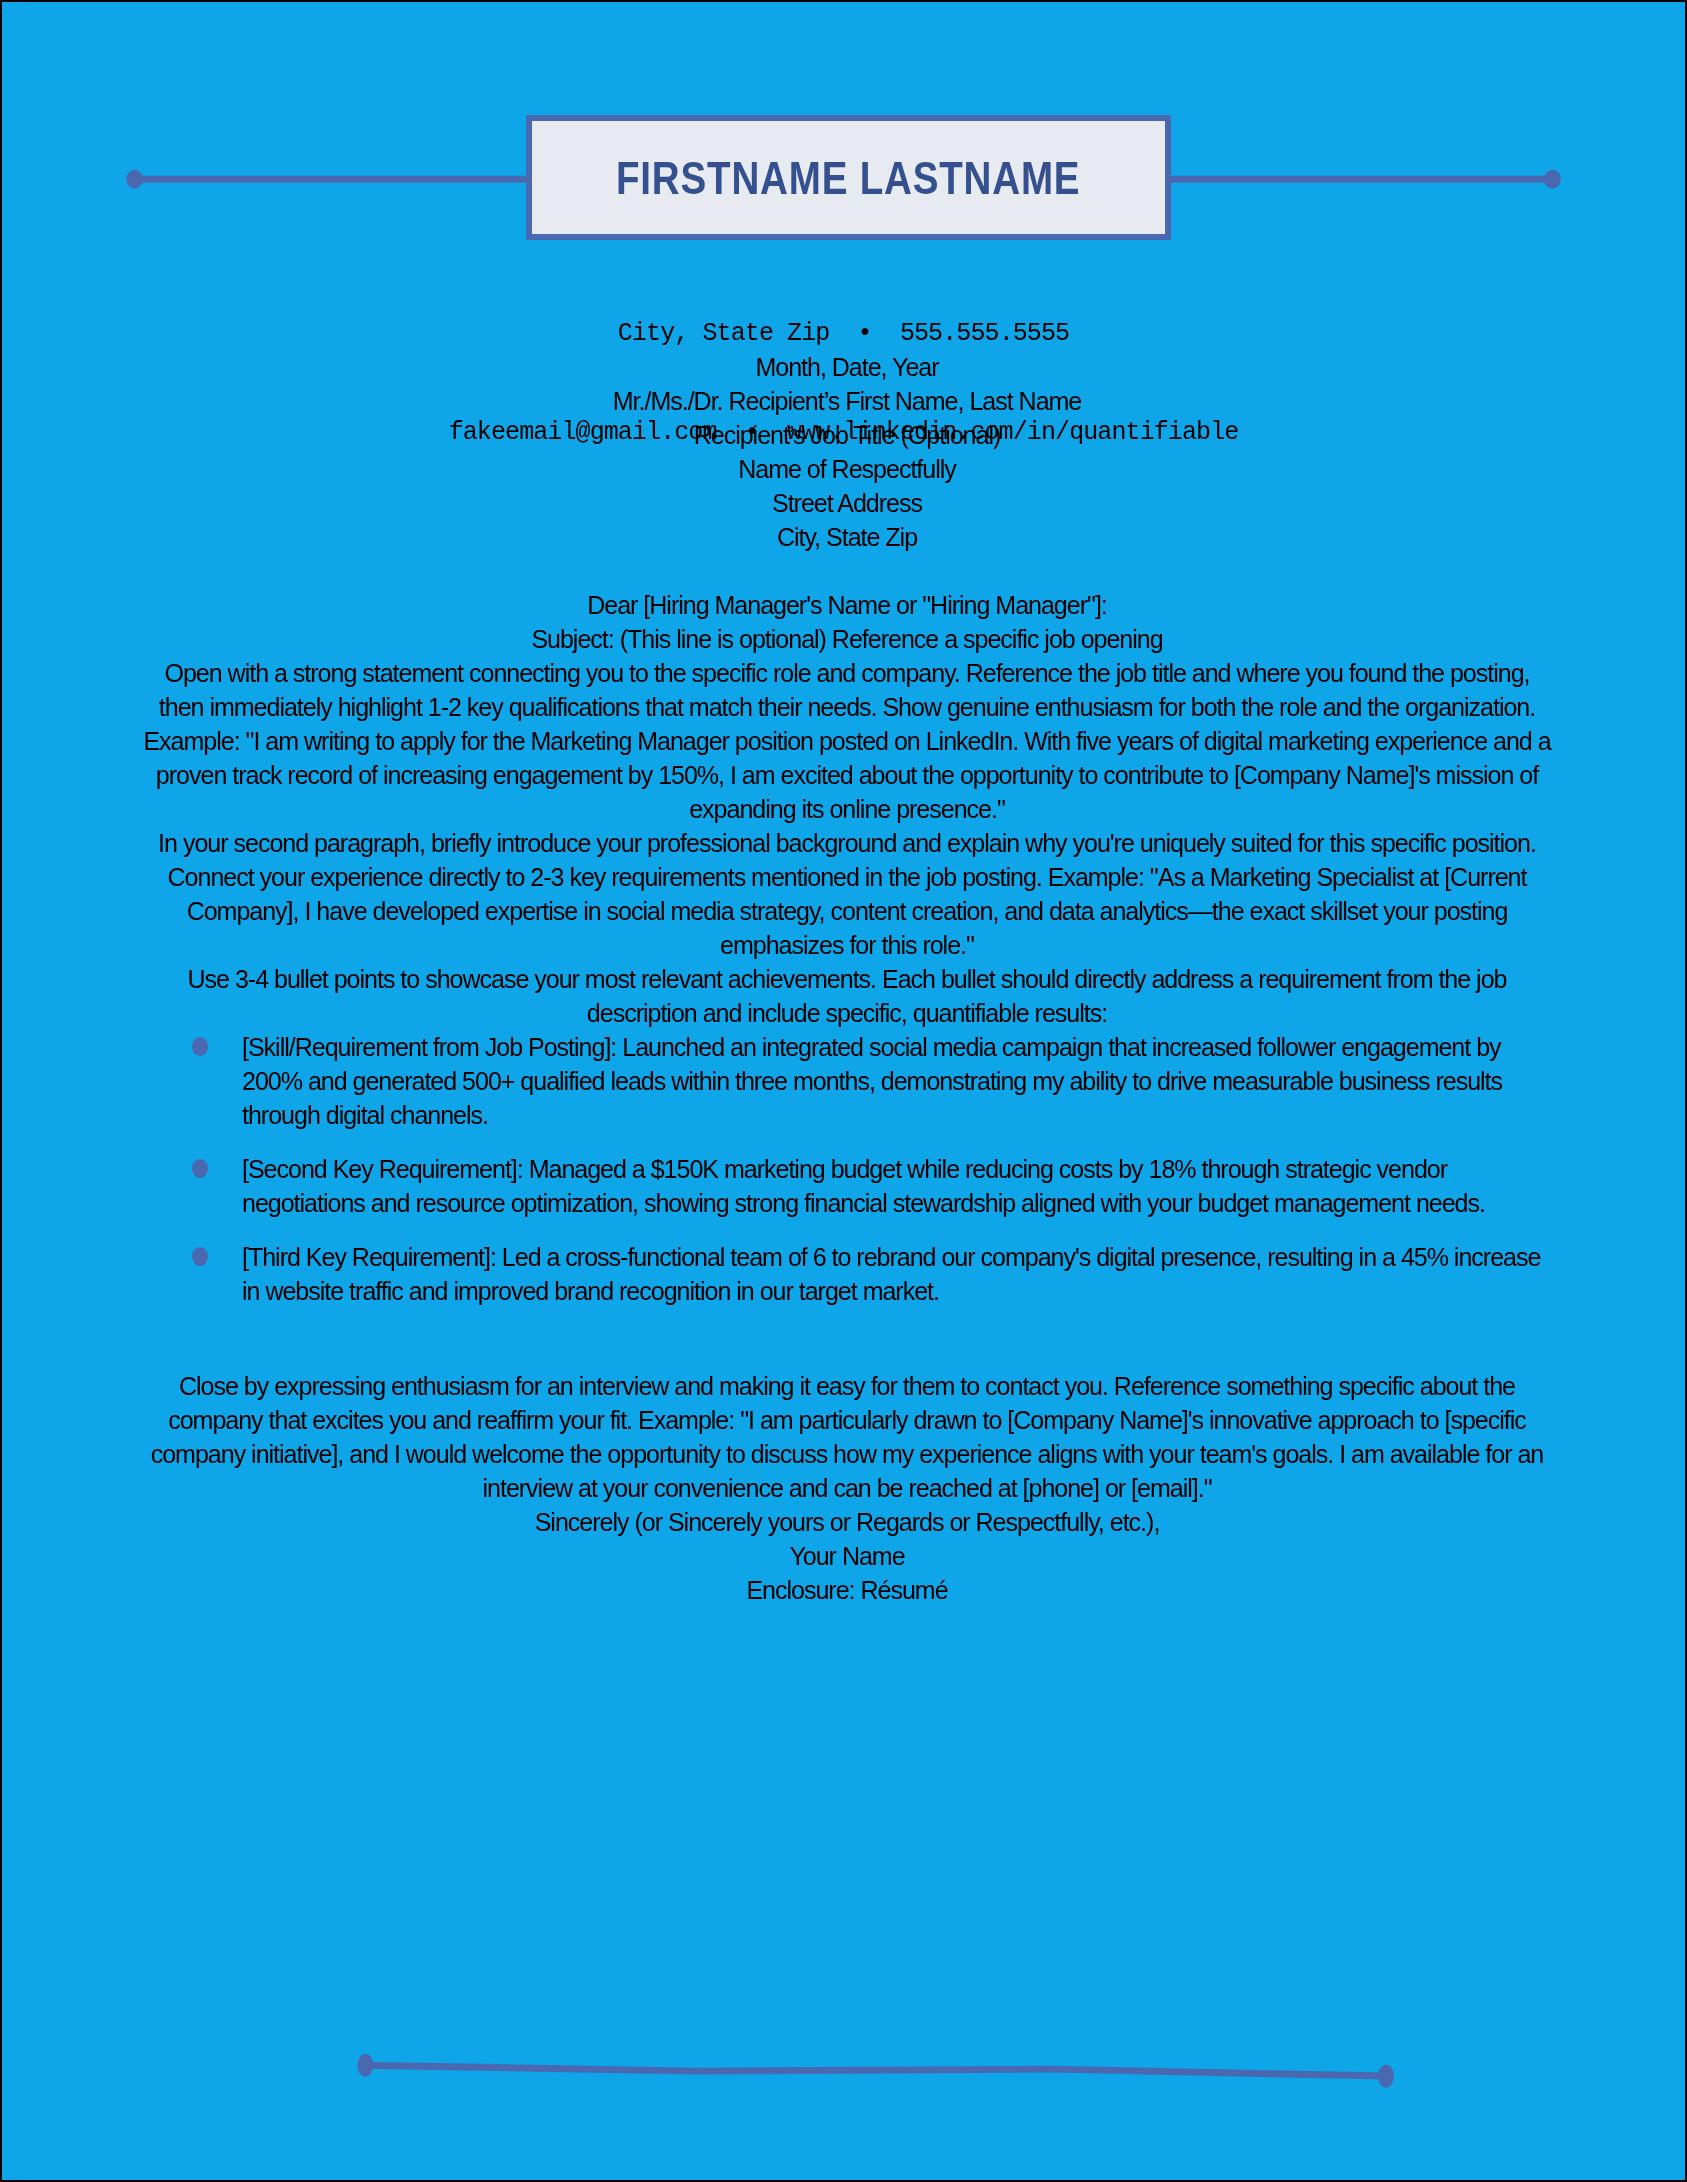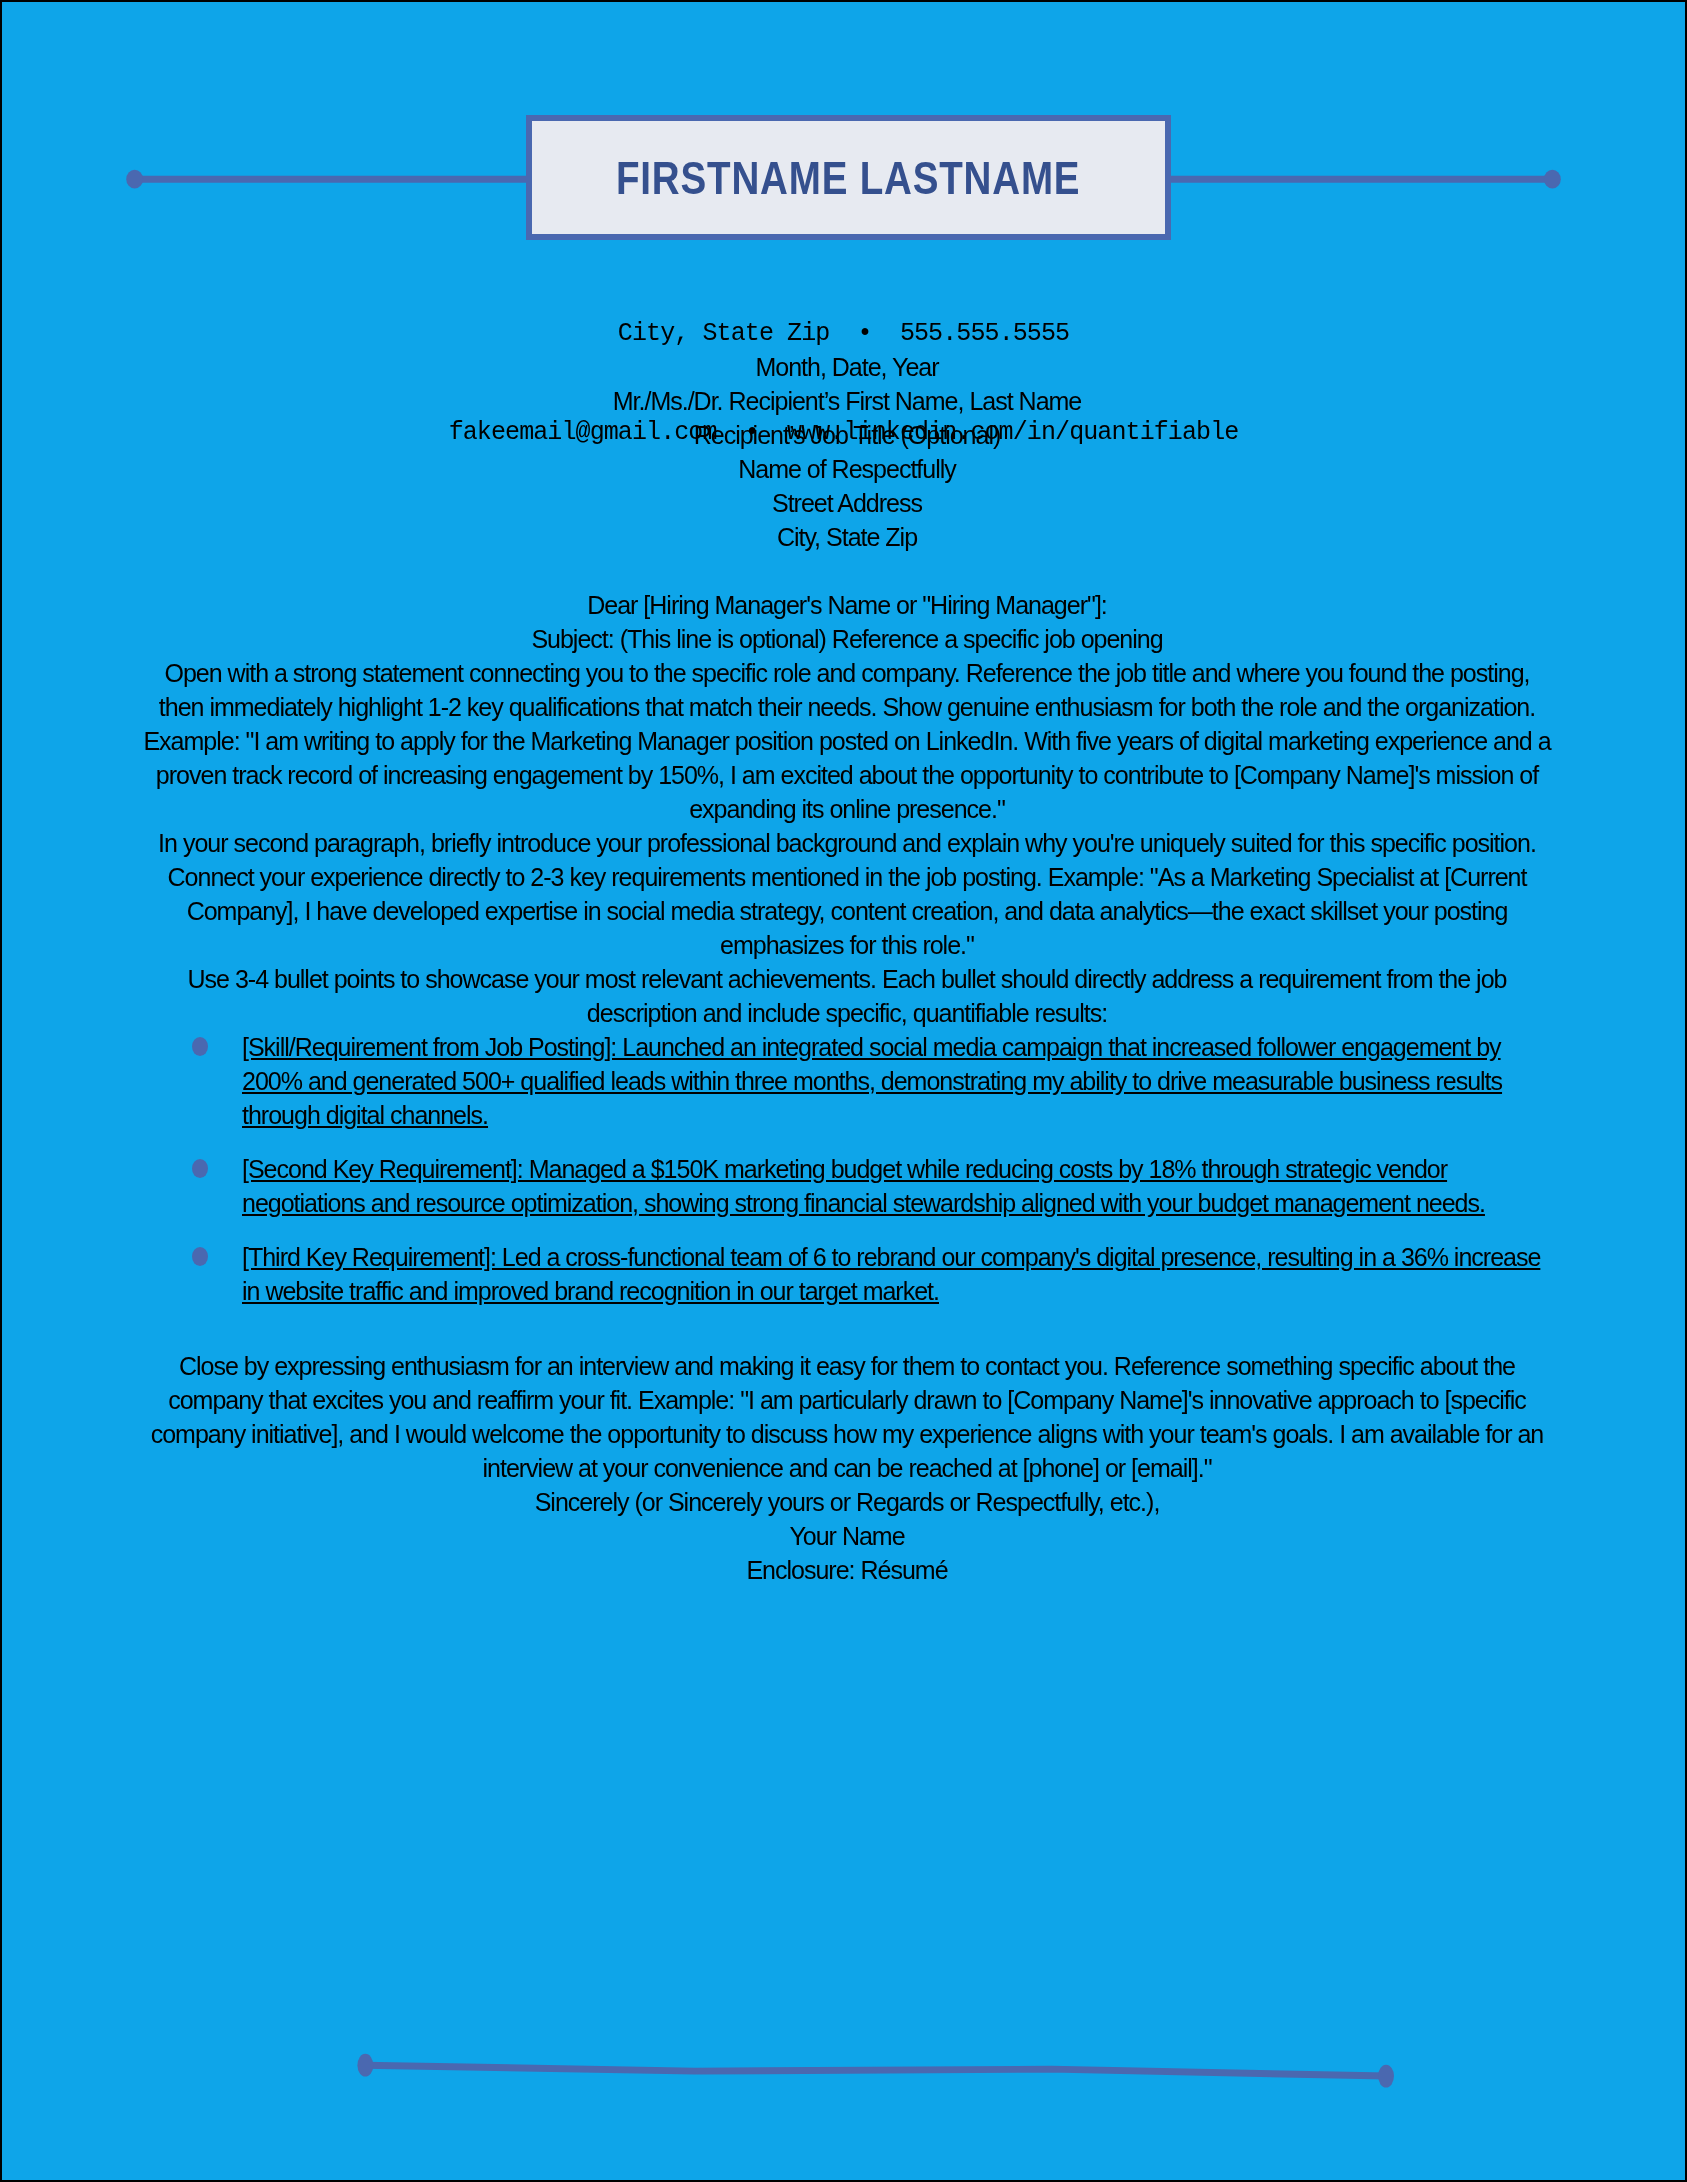--- a/index.html
+++ b/index.html
@@ -78,23 +78,22 @@
 
   .date-line      { margin: 0 0 67px 0; }
   .recipient      { margin: 0 0 34px 0; }
   .salutation     { margin: 0 0 34px 0; }
   .subject-line   { margin: 0 0 34px 0; }
   .para           { margin: 0 0 34px 0; }
   .bullets-intro  { margin: 0 0 40px 0; }
 
   ul.bullet-list {
     list-style: none;
-    margin: 0 0 41px 0;
+    margin: 0 0 61px 0;
     padding: 0;
-    text-decoration: underline;
   }
   ul.bullet-list li {
     position: relative;
     padding-left: 100px;
     margin: 0 0 20px 0;
   }
   ul.bullet-list li:last-child { margin-bottom: 0; }
   .bullet-dot {
     position: absolute;
     left: 50px;
@@ -159,21 +158,21 @@
       <li>
         <span class="bullet-dot"></span>
         <span>[Skill/Requirement from Job Posting]: Launched an integrated social media campaign that increased follower engagement by 200% and generated 500+ qualified leads within three months, demonstrating my ability to drive measurable business results through digital channels.</span>
       </li>
       <li>
         <span class="bullet-dot"></span>
         <span>[Second Key Requirement]: Managed a $150K marketing budget while reducing costs by 18% through strategic vendor negotiations and resource optimization, showing strong financial stewardship aligned with your budget management needs.</span>
       </li>
       <li>
         <span class="bullet-dot"></span>
-        <span>[Third Key Requirement]: Led a cross-functional team of 6 to rebrand our company's digital presence, resulting in a 36% increase in website traffic and improved brand recognition in our target market.</span>
+        <span>[Third Key Requirement]: Led a cross-functional team of 6 to rebrand our company's digital presence, resulting in a 45% increase in website traffic and improved brand recognition in our target market.</span>
       </li>
     </ul>
 
     <p class="closing">Close by expressing enthusiasm for an interview and making it easy for them to contact you. Reference something specific about the company that excites you and reaffirm your fit. Example: "I am particularly drawn to [Company Name]'s innovative approach to [specific company initiative], and I would welcome the opportunity to discuss how my experience aligns with your team's goals. I am available for an interview at your convenience and can be reached at [phone] or [email]."</p>
 
     <p class="signoff">Sincerely (or Sincerely yours or Regards or Respectfully, etc.),</p>
 
     <p class="signature">Your Name</p>
 
     <p class="enclosure">Enclosure: Résumé</p>

